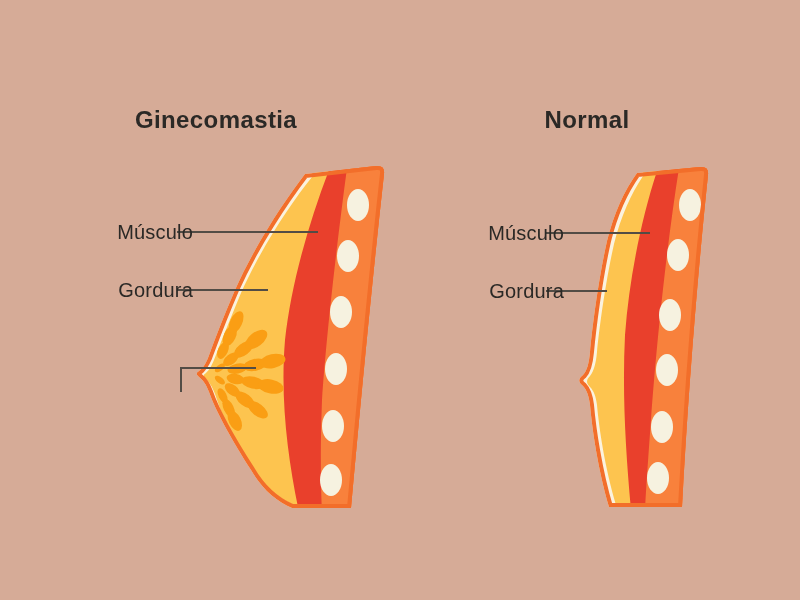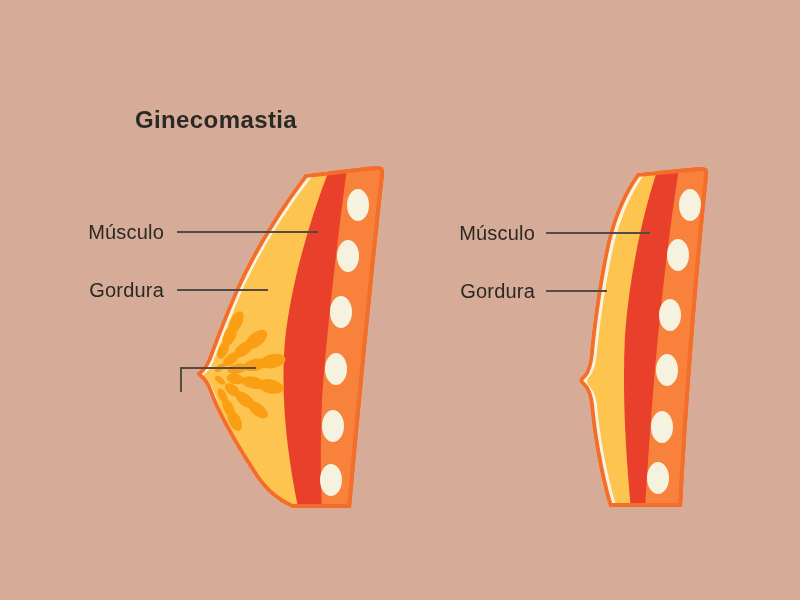--- a/index.html
+++ b/index.html
@@ -11,21 +11,21 @@
   .title{
     position:absolute;font-size:24px;line-height:26px;font-weight:700;
     color:#2B2926;text-align:center;letter-spacing:.4px;width:300px;
   }
   .title.left{left:66px;top:107px;}
   .title.right{left:437px;top:107px;}
   .label{
     position:absolute;font-size:20px;line-height:24px;font-weight:400;
     color:#2B2926;letter-spacing:.2px;
   }
-  .lbl-right{text-align:right;}
+  .lbl-right{text-align:right;padding-left:29px;}
   .l-musculo{left:0;width:164px;top:220px;}
   .l-gordura{left:0;width:164px;top:278px;}
   .l-tecido{left:44px;top:400px;}
   .r-musculo{left:335px;width:200px;top:221px;}
   .r-gordura{left:335px;width:200px;top:279px;}
 </style>
 </head>
 <body>
 
 <div class="canvas">
@@ -137,20 +137,21 @@
     <g stroke="#524C45" stroke-width="2" fill="none">
       <line x1="177" y1="232" x2="318" y2="232"></line>
       <line x1="177" y1="290" x2="268" y2="290"></line>
       <polyline points="181,392 181,368 256,368"></polyline>
       <line x1="546" y1="233" x2="650" y2="233"></line>
       <line x1="546" y1="291" x2="607" y2="291"></line>
     </g>
   </svg>
 
   <div class="title left">Ginecomastia</div>
+  <div class="title right">Normal</div>
 
   <div class="label lbl-right l-musculo">Músculo</div>
   <div class="label lbl-right l-gordura">Gordura</div>
 
   <div class="label lbl-right r-musculo">Músculo</div>
   <div class="label lbl-right r-gordura">Gordura</div>
 
 </div>
 
 </body></html>

